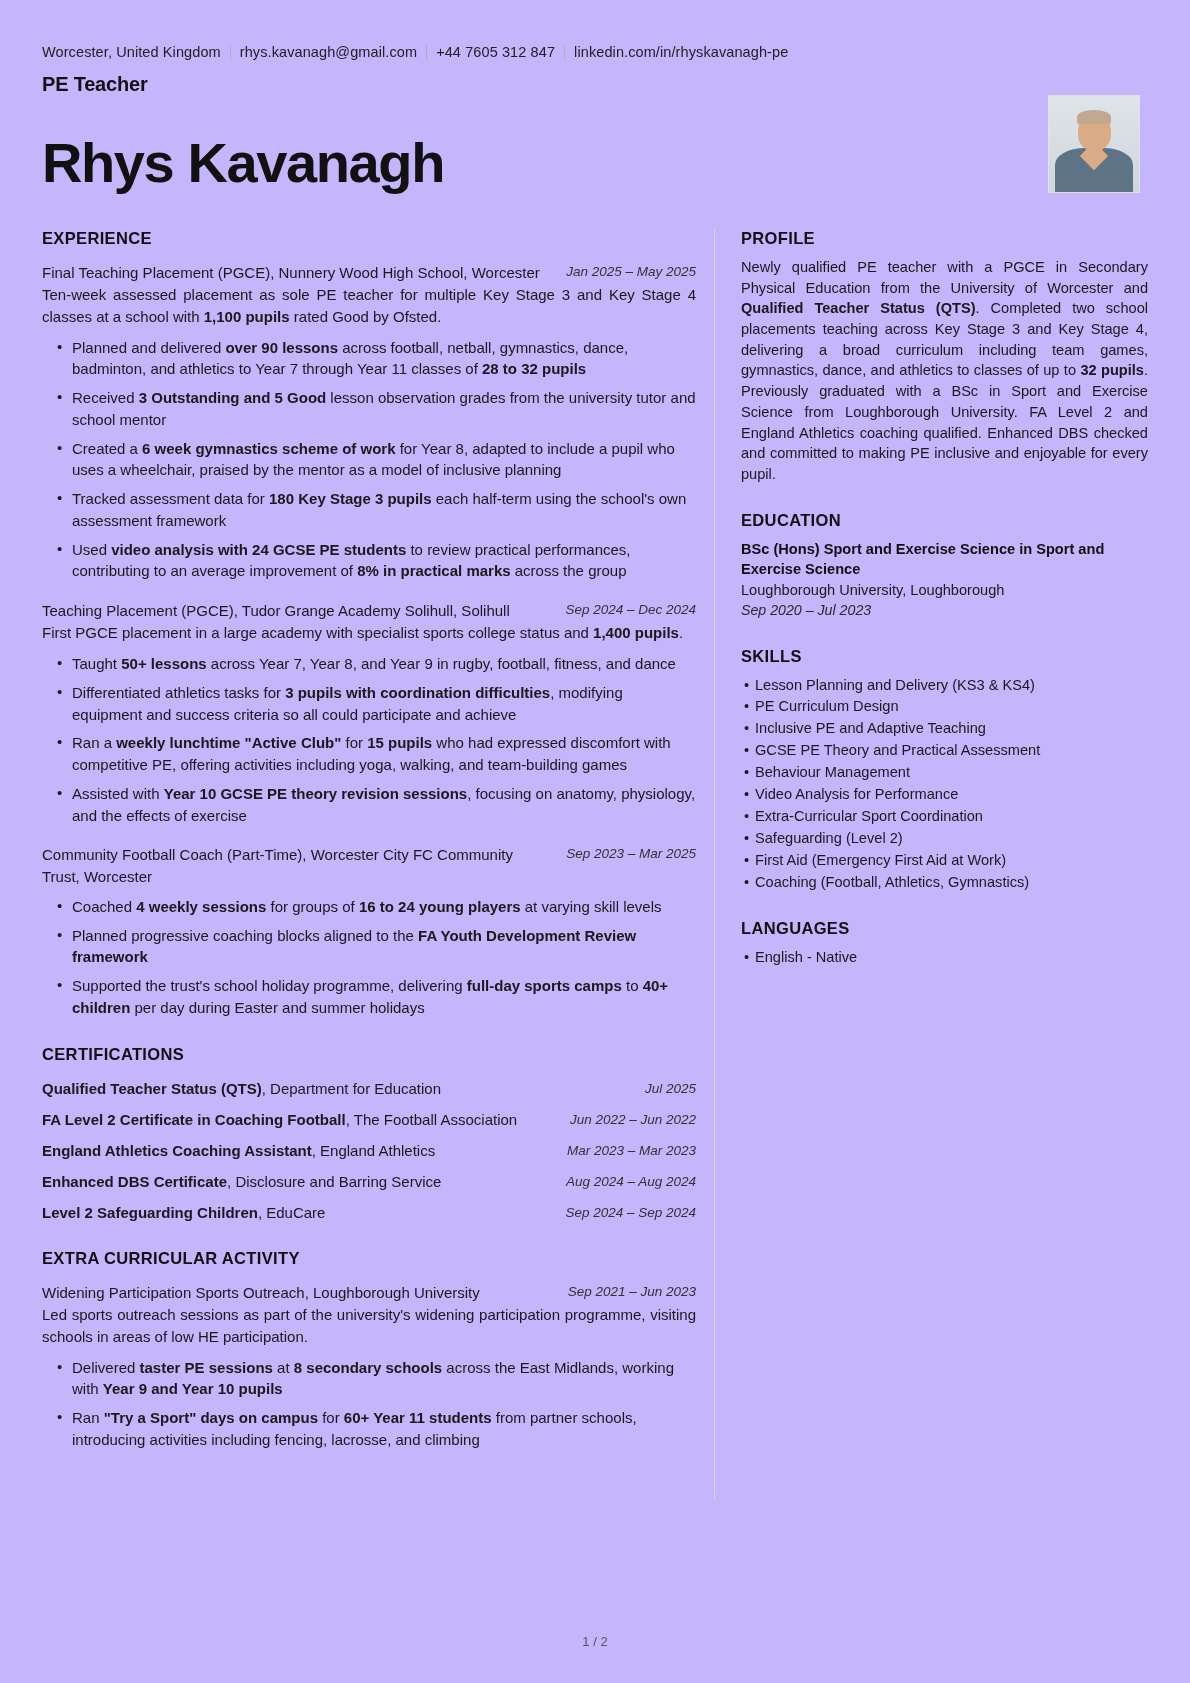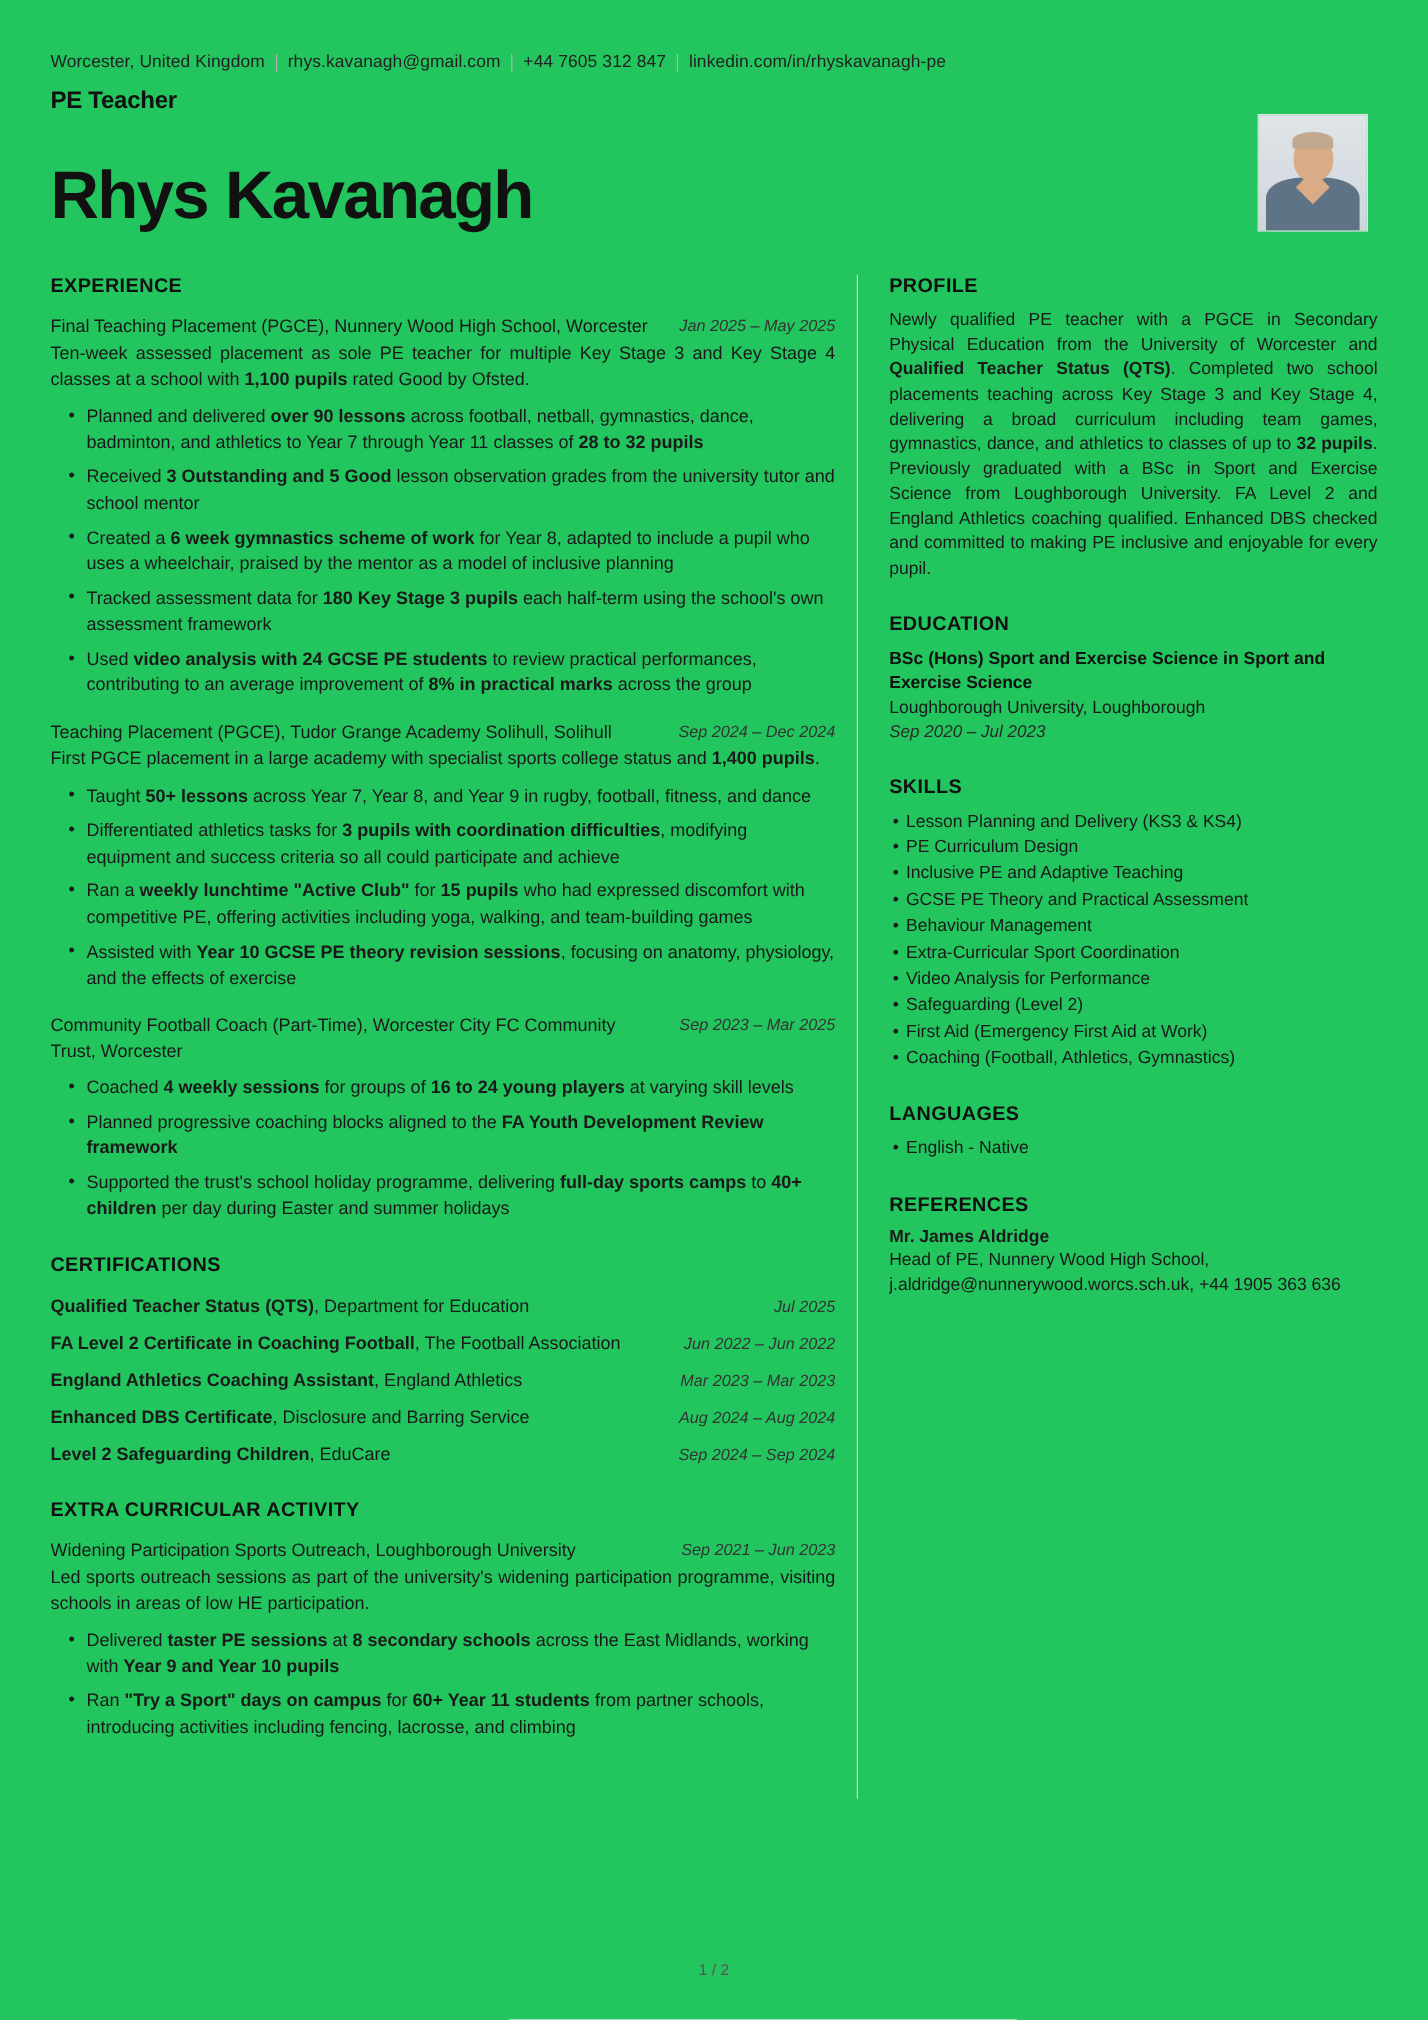--- a/index.html
+++ b/index.html
@@ -10,21 +10,21 @@
   body {
     font-family: "Liberation Sans", sans-serif;
     color: #1a1a1a;
     -webkit-font-smoothing: antialiased;
   }
   .page {
     position: relative;
     width: 1190px;
     height: 1683px;
     padding: 44px 42px 0 42px;
-    background: #22c55e;
+    background: #c4b5fd;
     overflow: hidden;
   }
 
   
   .contact-line {
     font-size: 14.5px;
     color: #222;
     letter-spacing: 0.1px;
     display: flex;
     align-items: center;
@@ -413,38 +413,33 @@
       </div>
 
       <div class="side-section">
         <div class="side-title">SKILLS</div>
         <ul class="side-list" id="skills-list">
             <li>Lesson Planning and Delivery (KS3 &amp; KS4)</li>
             <li>PE Curriculum Design</li>
             <li>Inclusive PE and Adaptive Teaching</li>
             <li>GCSE PE Theory and Practical Assessment</li>
             <li>Behaviour Management</li>
+            <li>Video Analysis for Performance</li>
             <li>Extra-Curricular Sport Coordination</li>
-            <li>Video Analysis for Performance</li>
             <li>Safeguarding (Level 2)</li>
             <li>First Aid (Emergency First Aid at Work)</li>
             <li>Coaching (Football, Athletics, Gymnastics)</li>
           </ul>
       </div>
 
       <div class="side-section">
         <div class="side-title">LANGUAGES</div>
         <ul class="side-list" id="languages-list">
             <li>English - Native</li>
           </ul>
       </div>
 
-      <div class="side-section">
-        <div class="side-title">REFERENCES</div>
-        <div class="ref-name">Mr. James Aldridge</div>
-        <div class="ref-detail">Head of PE, Nunnery Wood High School, j.aldridge@nunnerywood.worcs.sch.uk, +44 1905 363 636</div>
-      </div>
 
     </div>
   </div>
 
   <div class="footer">1 / 2</div>
 </div>
 
 </body></html>

